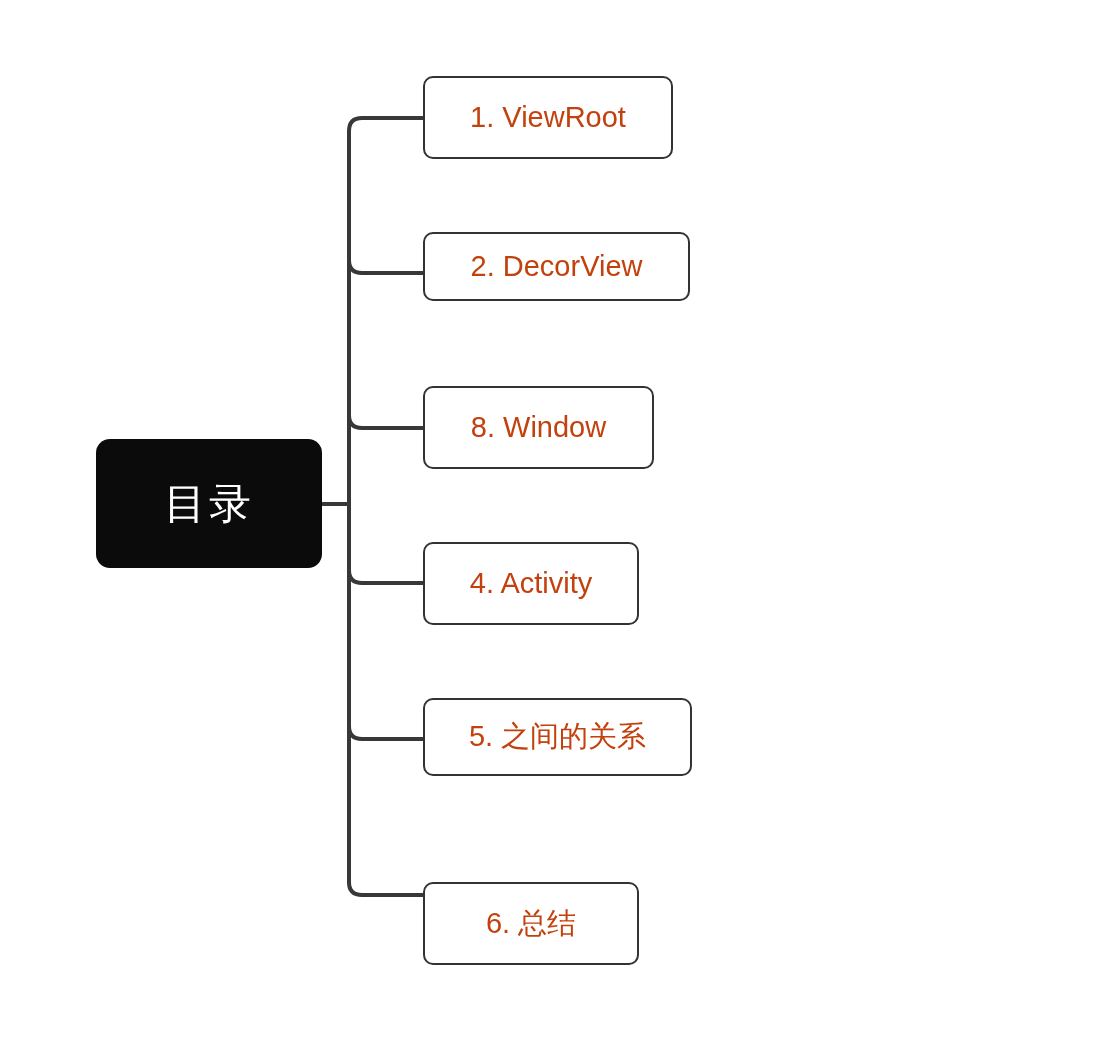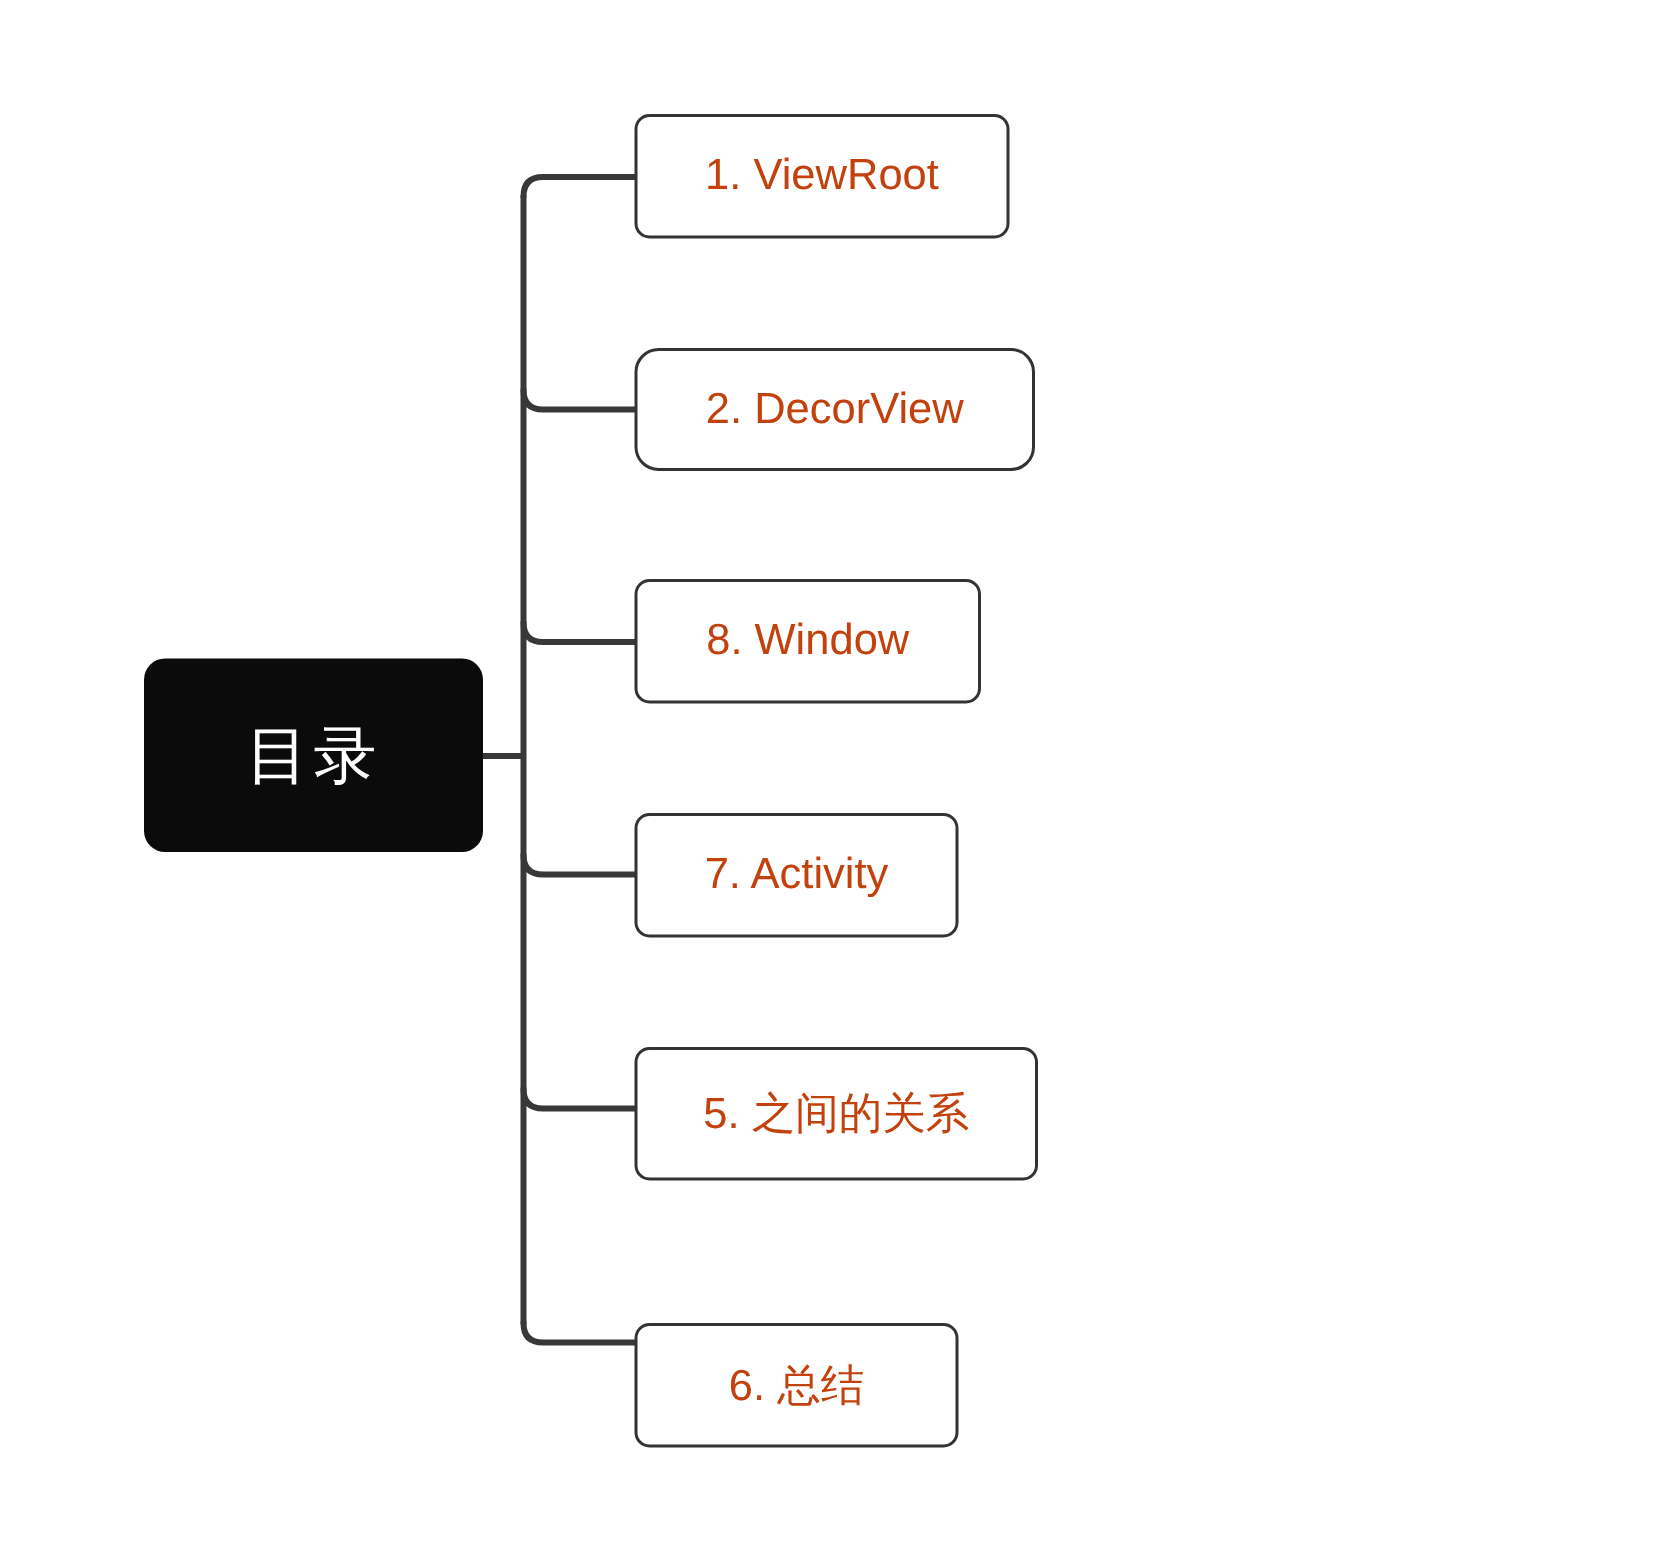--- a/index.html
+++ b/index.html
@@ -53,24 +53,24 @@
     display: flex;
     align-items: center;
     justify-content: center;
     color: #c2410c;
     font-size: 29px;
     cursor: pointer;
     box-sizing: border-box;
     white-space: nowrap;
   }
   .node1 { left: 423px; top: 76px;  width: 250px; height: 83px; }
-  .node2 { left: 423px; top: 232px; width: 267px; height: 82px; border-radius: 16px; }
+  .node2 { left: 423px; top: 232px; width: 267px; height: 69px; }
   .node3 { left: 423px; top: 386px; width: 231px; height: 83px; }
   .node4 { left: 423px; top: 542px; width: 216px; height: 83px; }
-  .node5 { left: 423px; top: 698px; width: 269px; height: 89px; }
+  .node5 { left: 423px; top: 698px; width: 269px; height: 78px; }
   .node6 { left: 423px; top: 882px; width: 216px; height: 83px; justify-content: center; }
 </style>
 </head>
 <body>
 
 <div class="canvas">
 
   <svg class="connectors" viewBox="0 0 1108 1040" xmlns="http://www.w3.org/2000/svg">
     <path d="M322 504 L347 504"></path>
     <path d="M349 131 L349 882"></path>
@@ -92,21 +92,21 @@
 
   <div class="topic-node node2">
     <span>2. DecorView</span>
   </div>
 
   <div class="topic-node node3">
     <span>8. Window</span>
   </div>
 
   <div class="topic-node node4">
-    <span>7. Activity</span>
+    <span>4. Activity</span>
   </div>
 
   <div class="topic-node node5">
     <span>5. 之间的关系</span>
   </div>
 
   <div class="topic-node node6">
     <span>6. 总结</span>
   </div>
 

